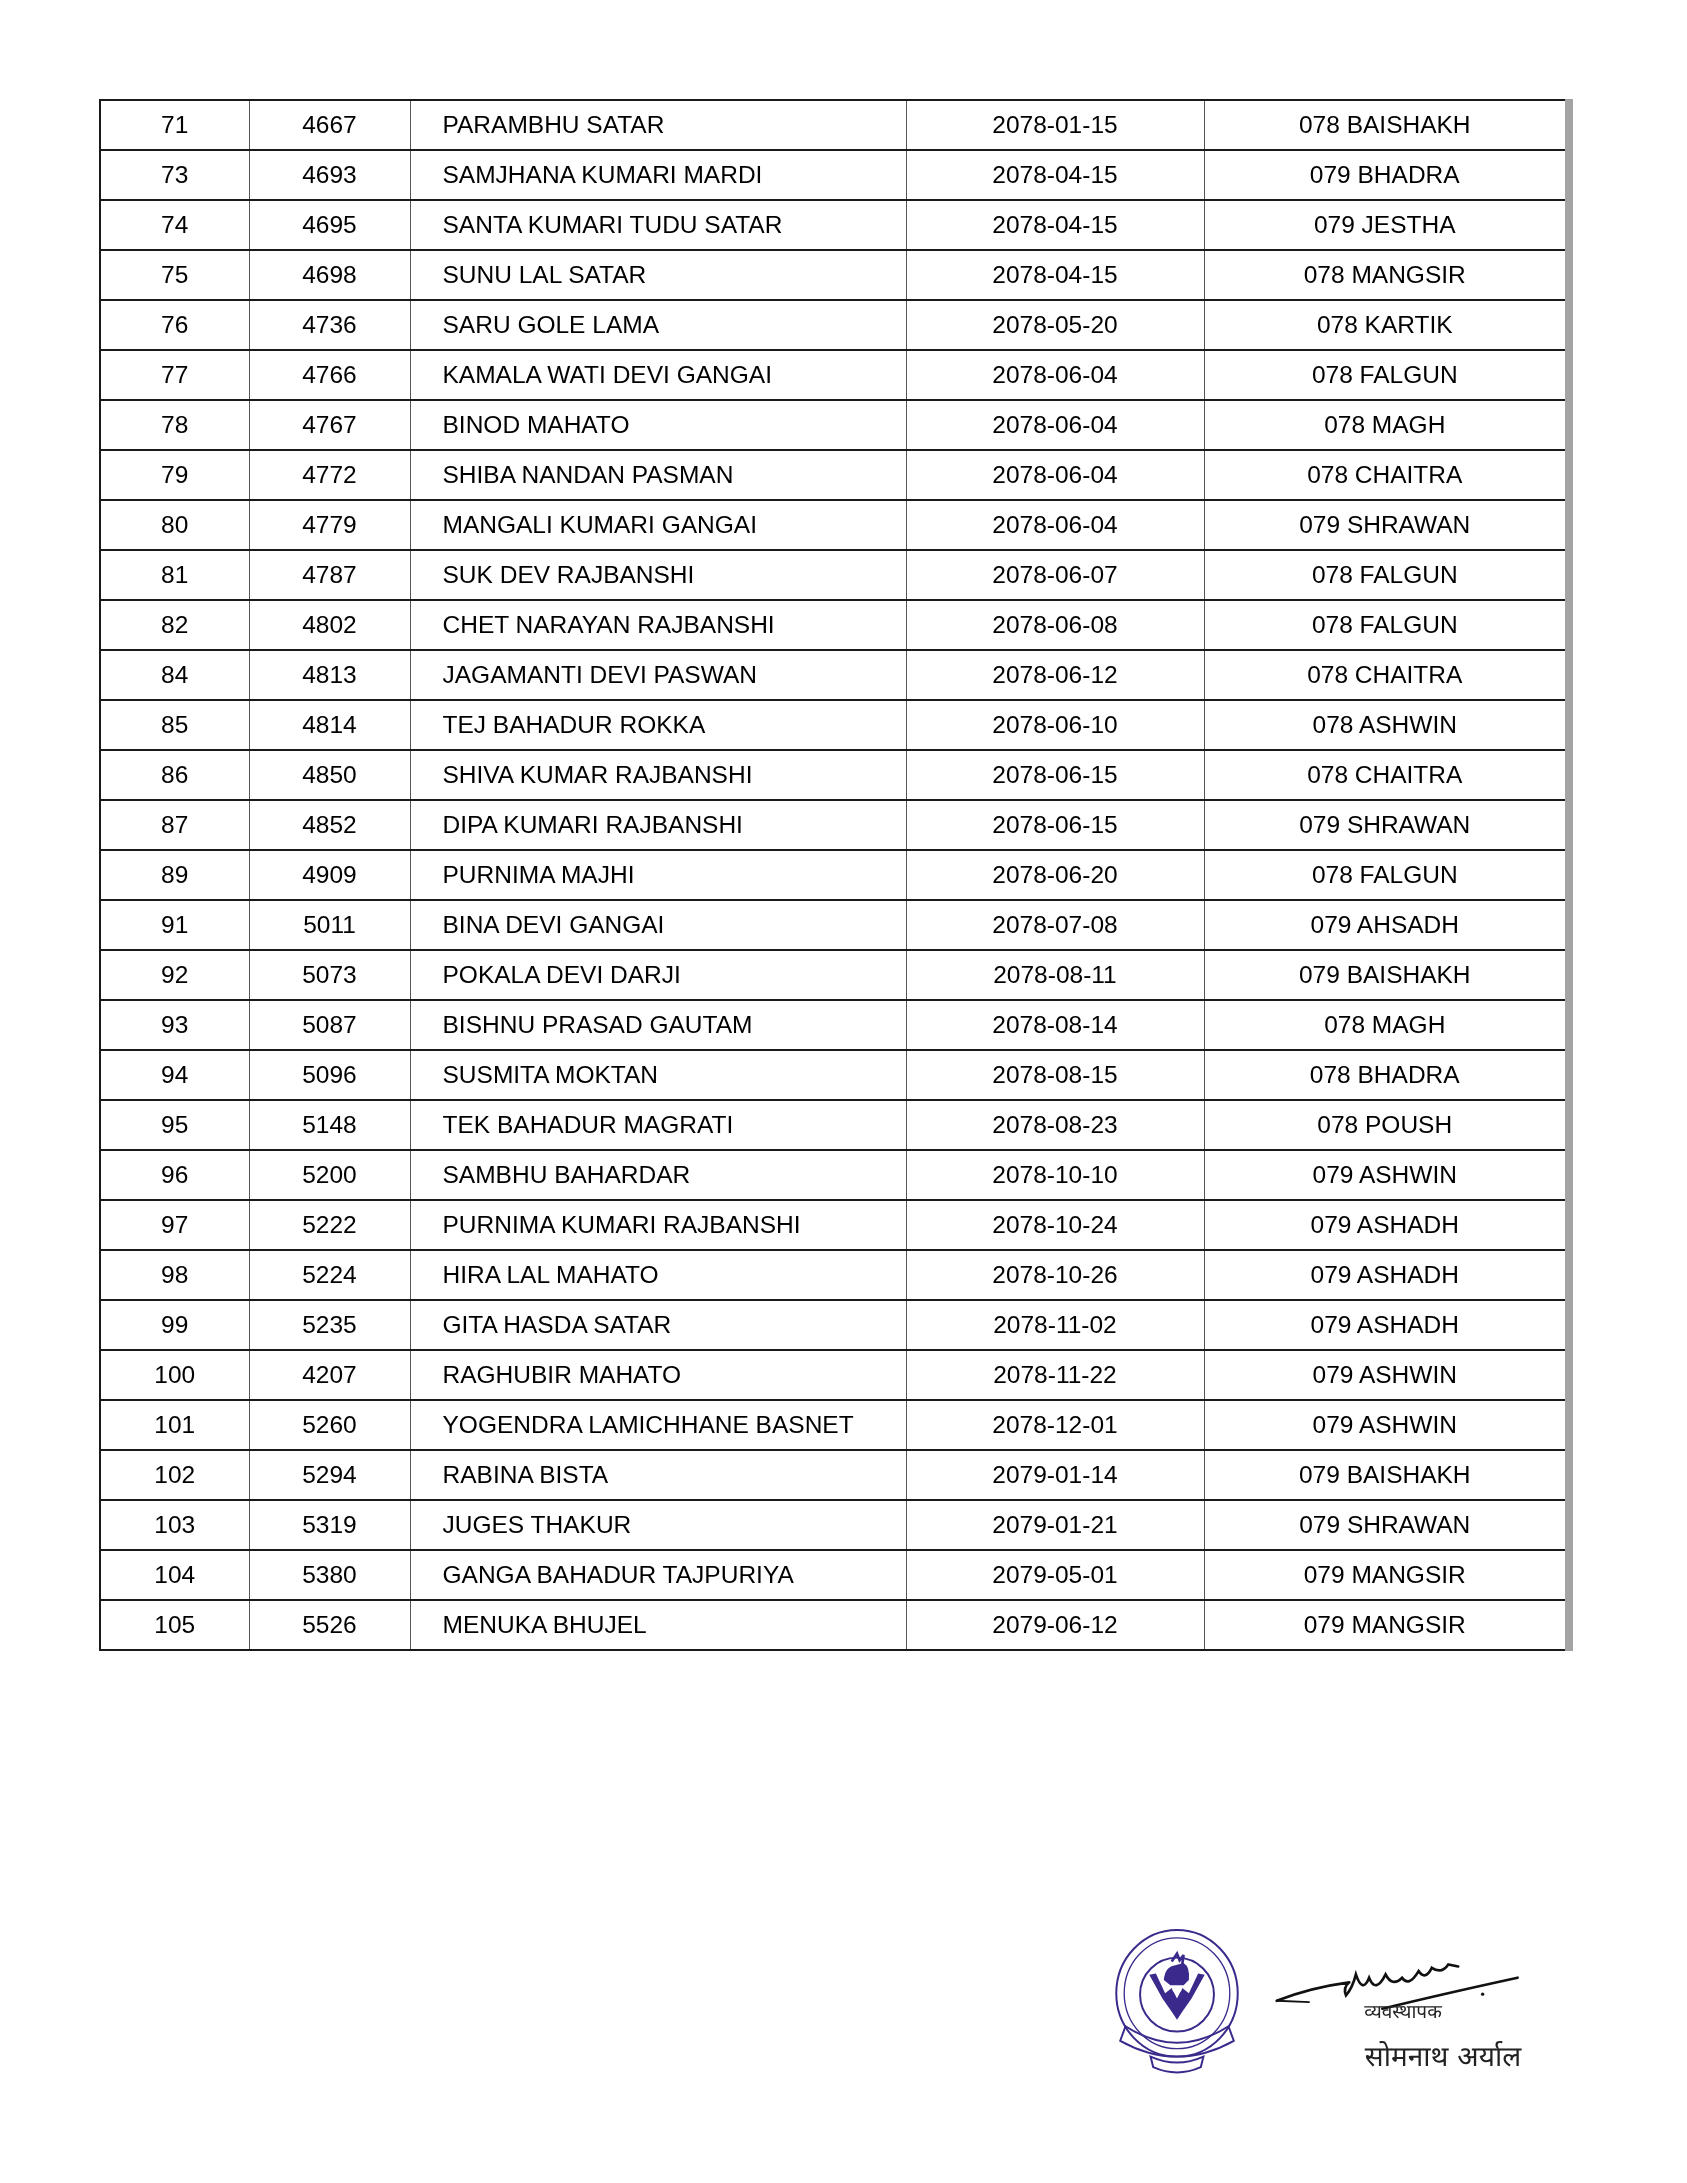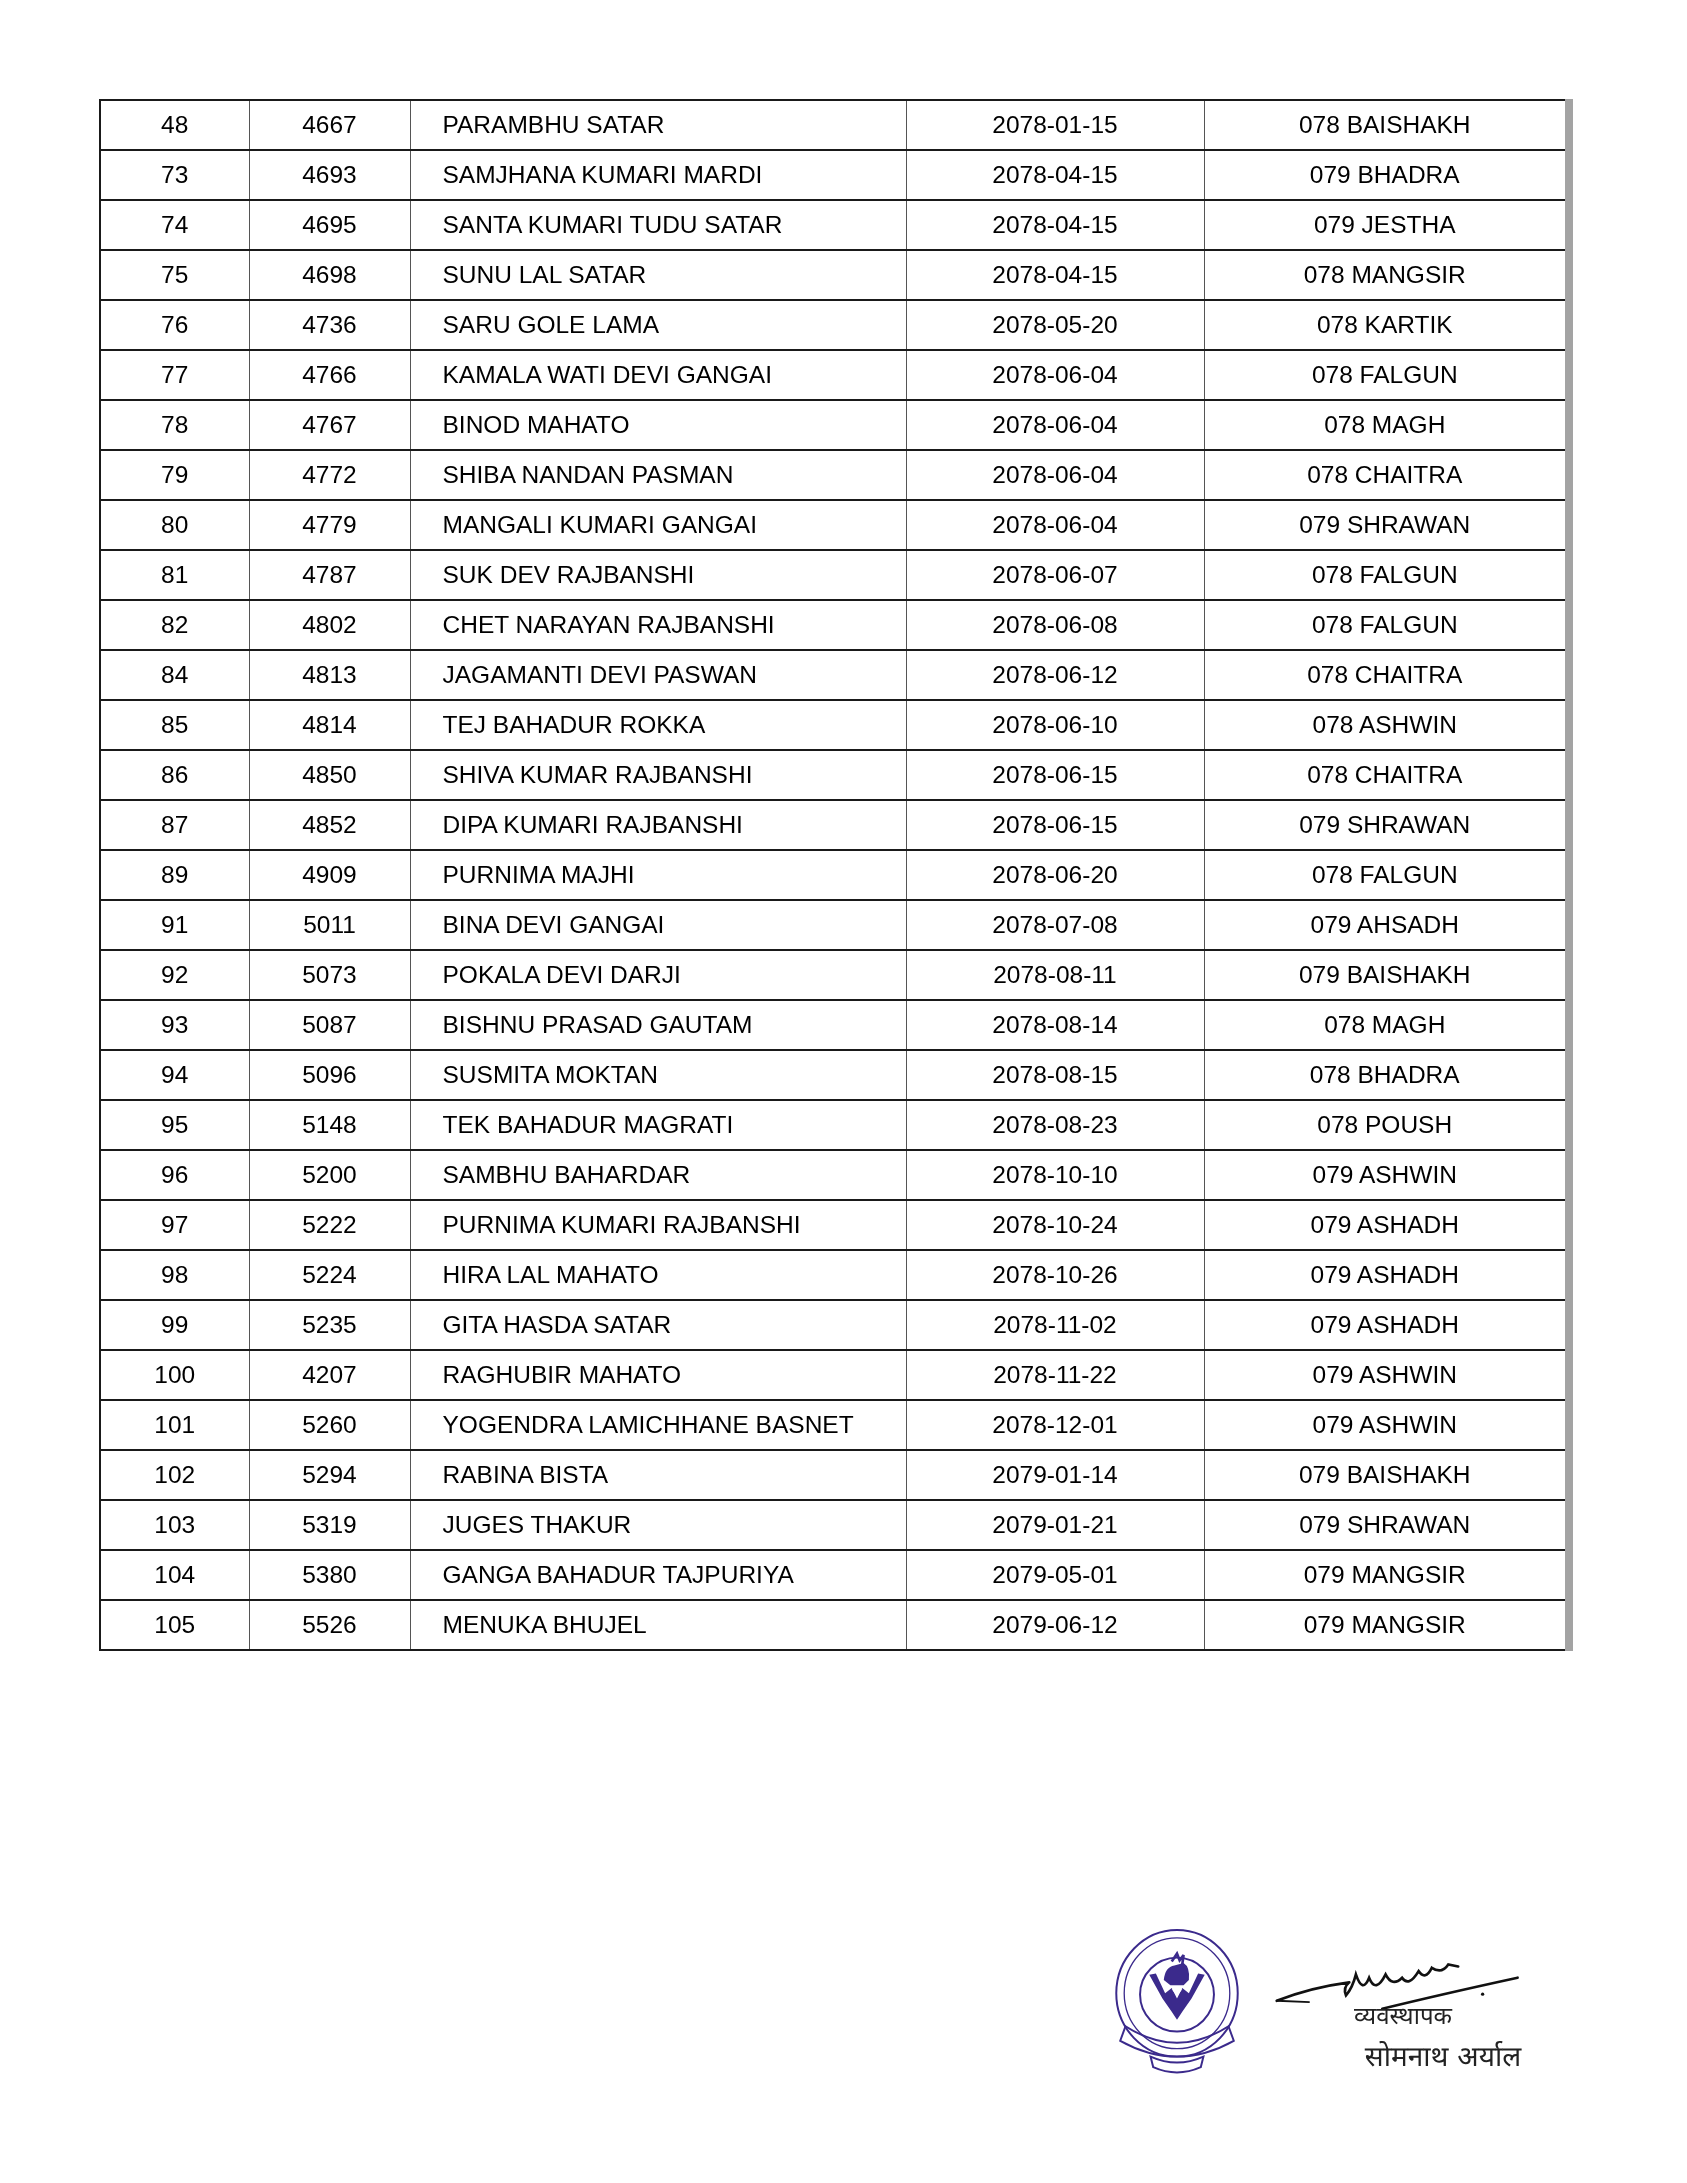--- a/index.html
+++ b/index.html
@@ -13,38 +13,38 @@
        border-top: 2px solid #1a1a1a; border-bottom: 2px solid #1a1a1a;
        font-size: 24.5px; padding: 0; vertical-align: middle; white-space: nowrap; }
   td:first-child { border-left: 2px solid #1a1a1a; }
   td:last-child { border-right: 8px solid #a3a3a3; }
   td.center { text-align: center; }
   td.name { text-align: left; padding-left: 32px; }
   #stamp { position: absolute; left: 1111px; top: 1927px; width: 132px; height: 151px; }
   #signature { position: absolute; left: 1270px; top: 1948px; width: 251px; height: 66px; }
   .sig-title { position: absolute; left: 1330px; width: 146px; text-align: center;
                font-family: "DejaVu Serif", serif; color: #222; }
-  #sig-role { top: 1998px; font-size: 24px; }
+  #sig-role { top: 1998px; font-size: 19px; }
   #sig-name { top: 2036px; font-size: 28px; left: 1317px; width: 172px; margin-left: 40px; }
 </style>
 </head>
 <body>
 
 <div id="table-wrap">
   <table>
     <colgroup>
         <col class="c1">
         <col class="c2">
         <col class="c3">
         <col class="c4">
         <col class="c5">
       </colgroup>
     <tbody id="tbody">
         <tr>
-          <td class="center">48</td>
+          <td class="center">71</td>
           <td class="center">4667</td>
           <td class="name">PARAMBHU SATAR</td>
           <td class="center">2078-01-15</td>
           <td class="center">078 BAISHAKH</td>
         </tr>
         <tr>
           <td class="center">73</td>
           <td class="center">4693</td>
           <td class="name">SAMJHANA KUMARI MARDI</td>
           <td class="center">2078-04-15</td>

